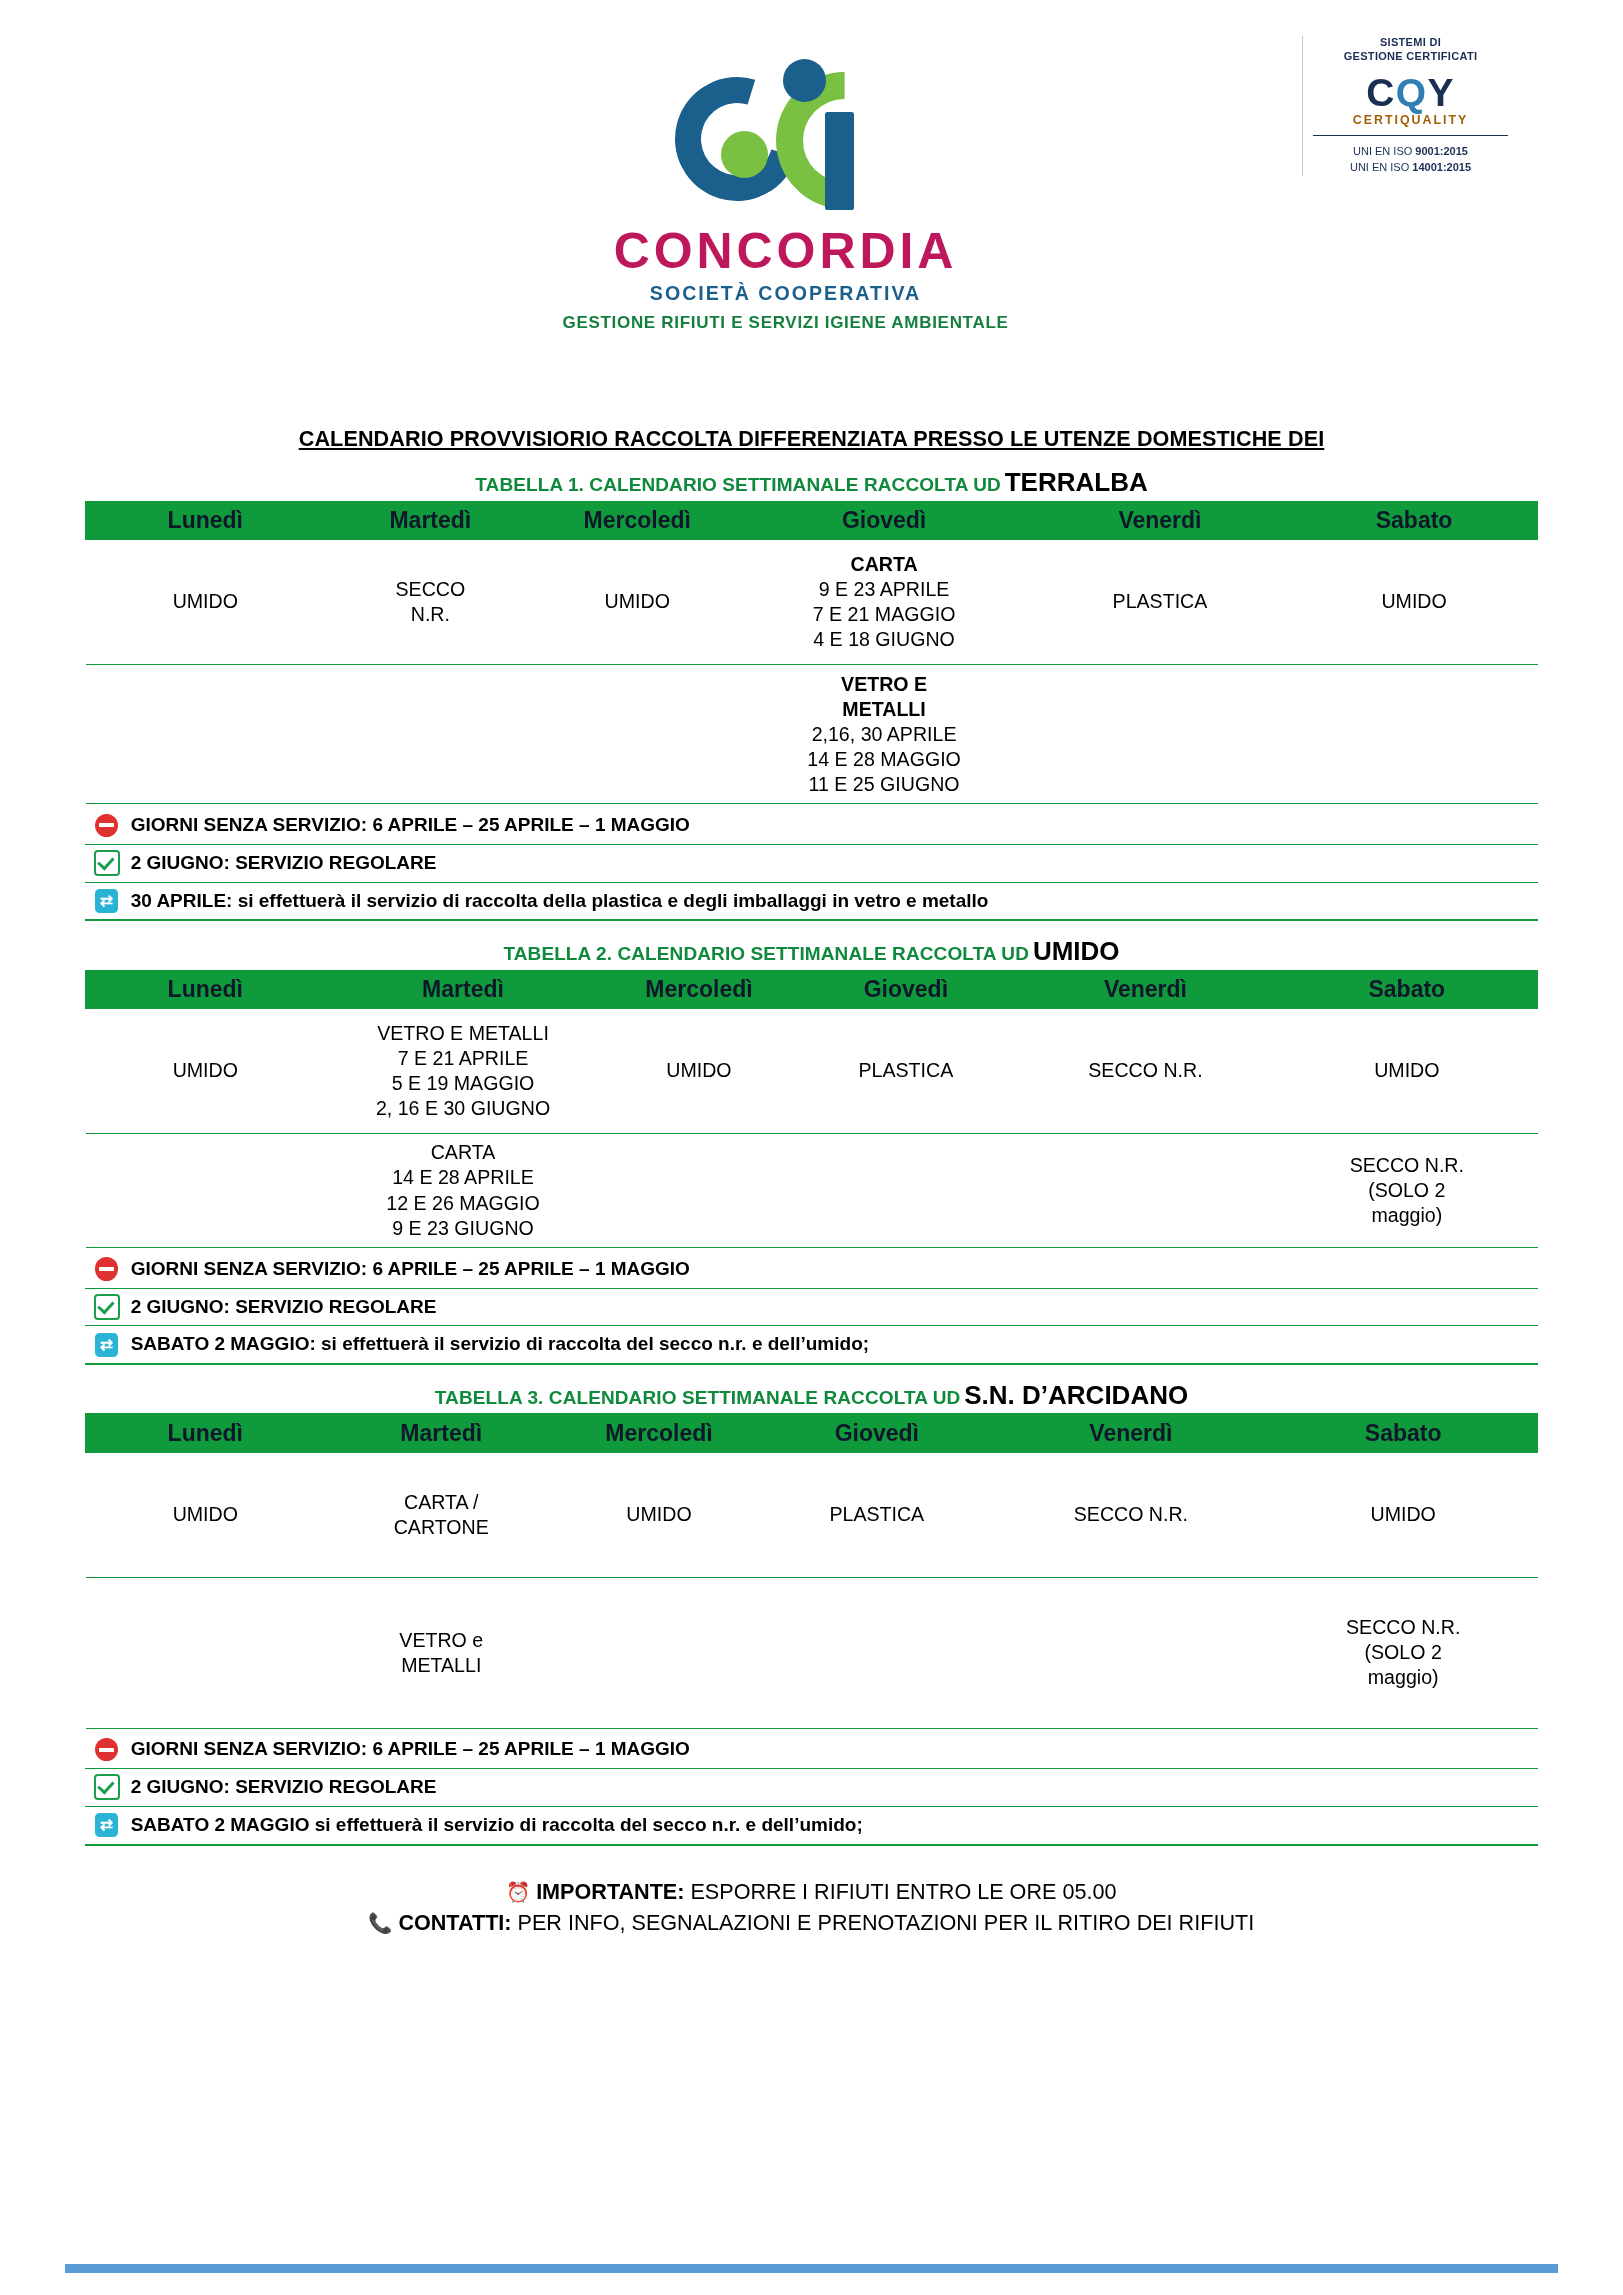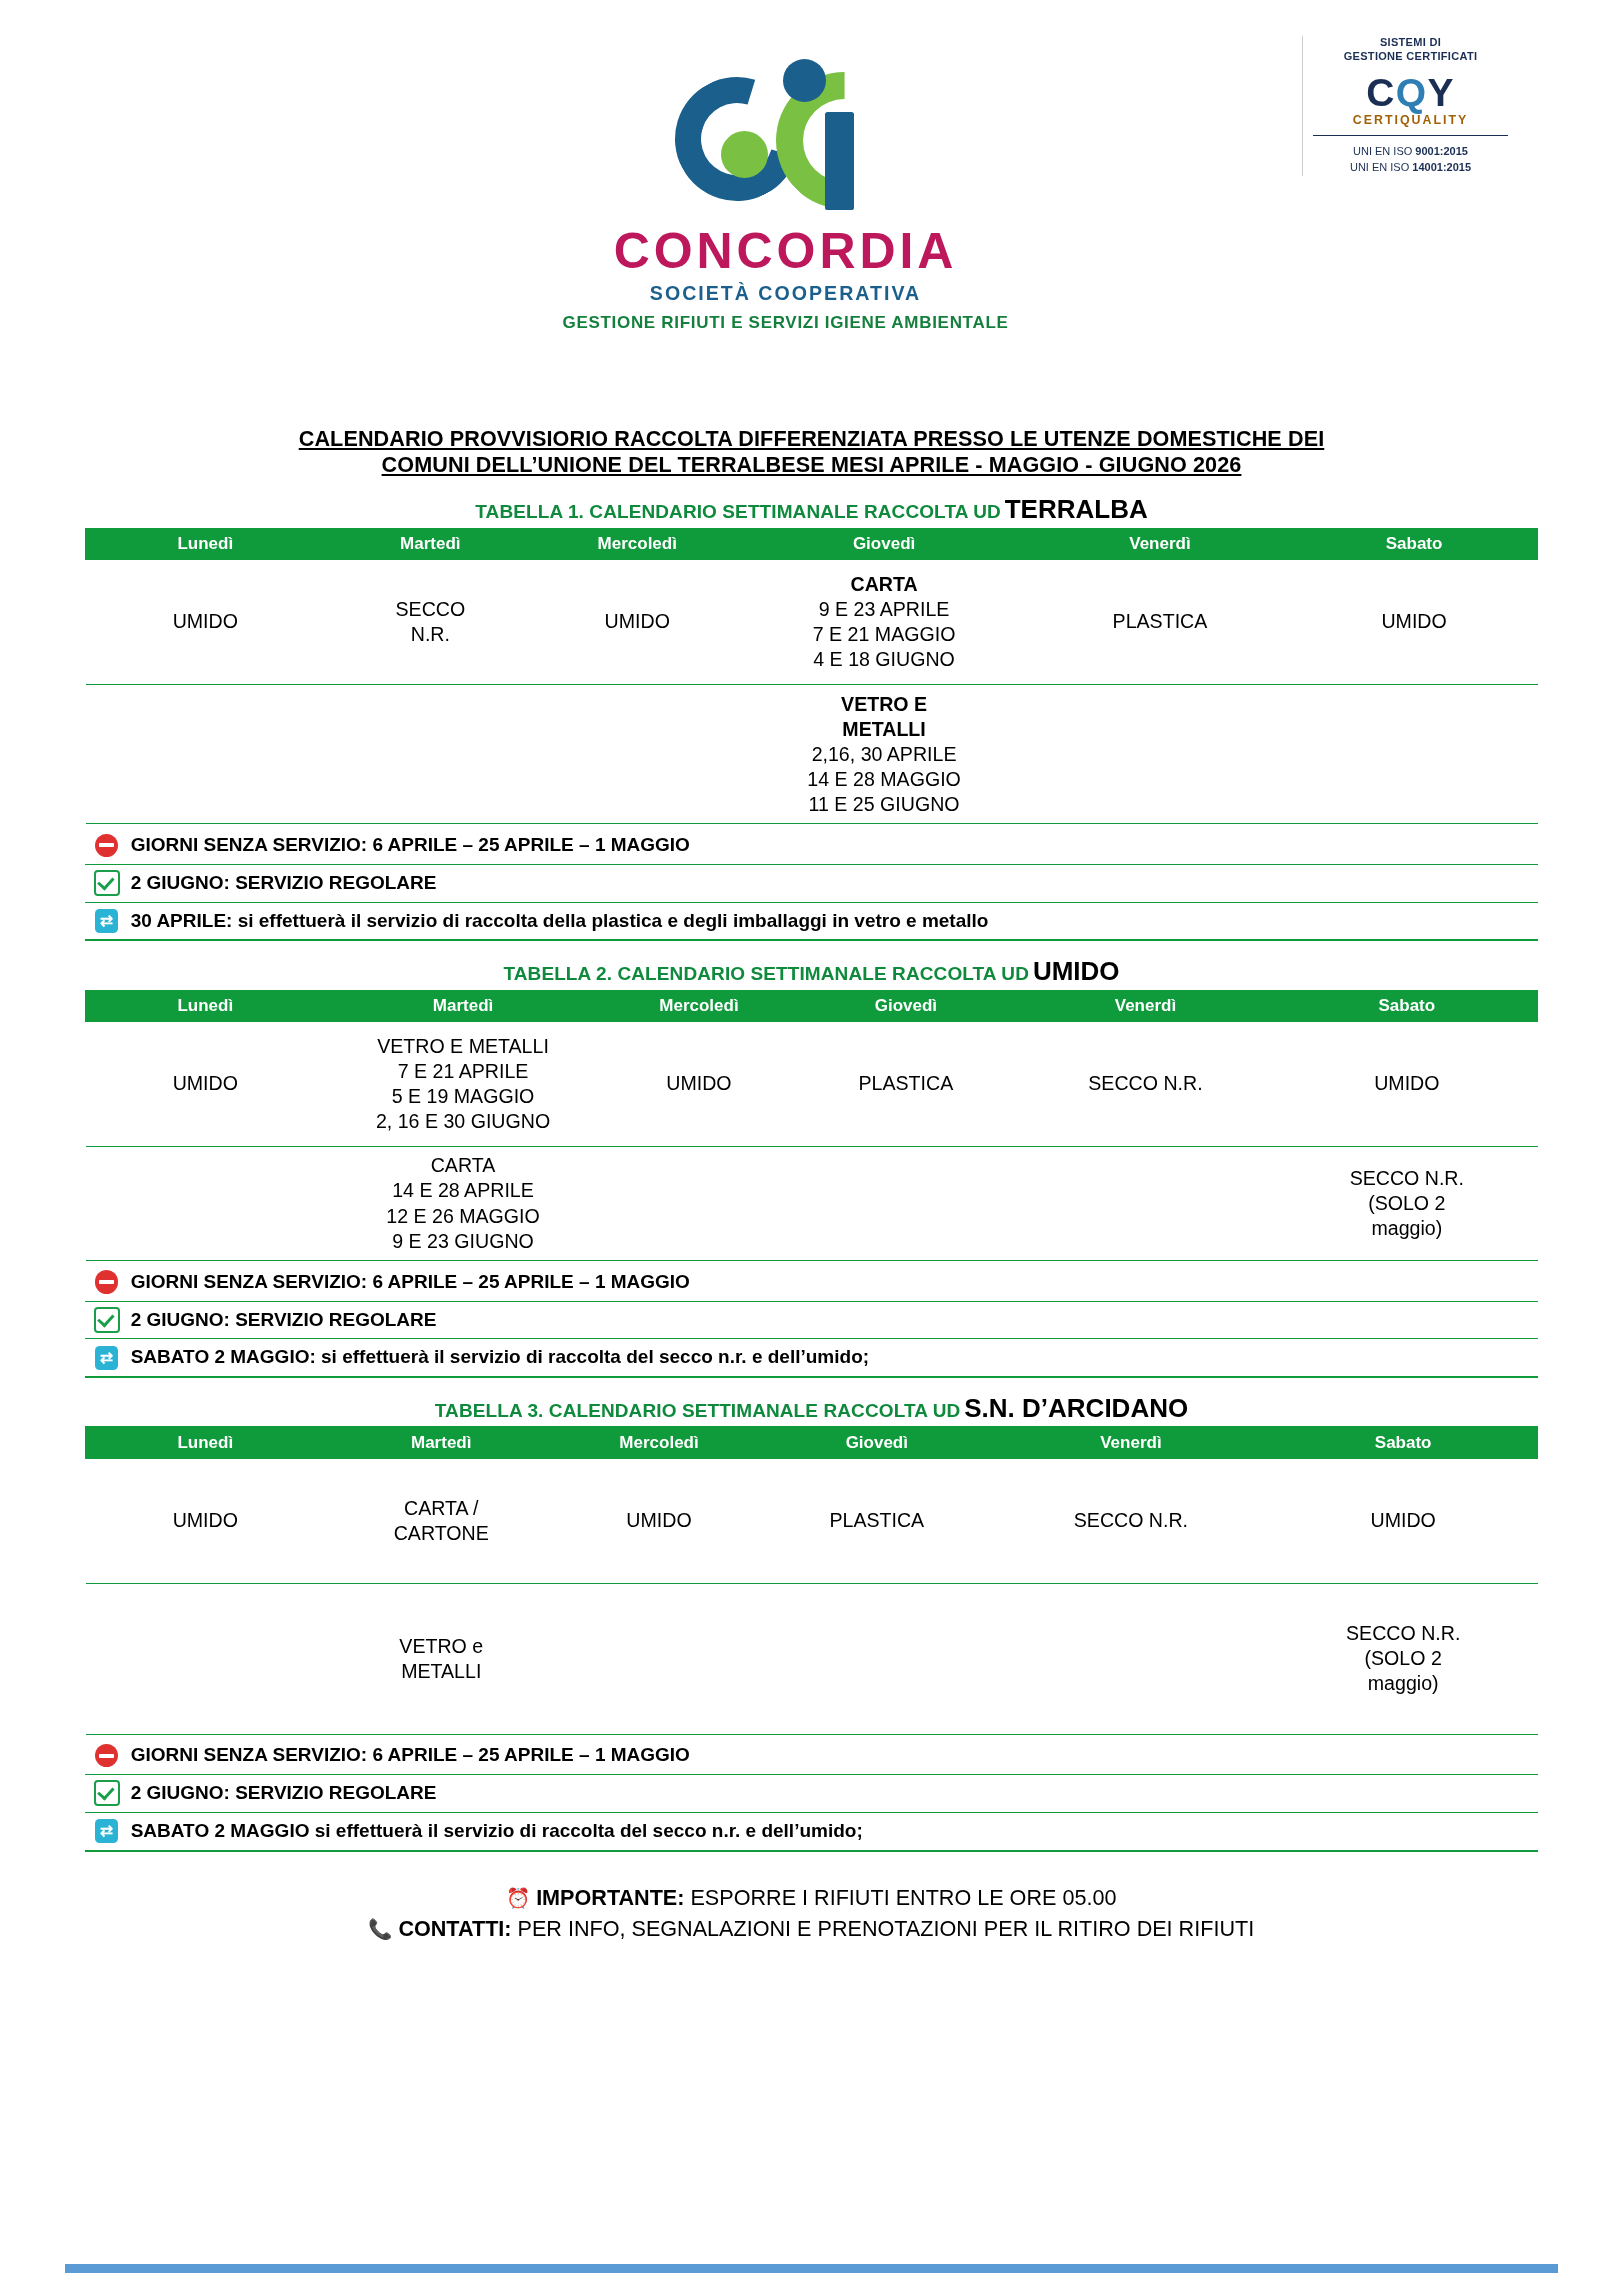--- a/index.html
+++ b/index.html
@@ -194,22 +194,22 @@
   }
 
   
   table.cal {
     border-collapse: collapse;
     width: 100%;
     table-layout: fixed;
   }
   table.cal th {
     background: #0f9b3c;
-    color: #ffffff;
-    font-size: 17px;
+    color: #0f172a;
+    font-size: 23px;
     font-weight: bold;
     padding: 5.2px 0;
     text-align: center;
     border: 0.7px solid #0f9b3c;
   }
   table.cal td {
     text-align: center;
     font-size: 19.6px;
     padding: 6.5px 3.9px;
     border-bottom: 1.3px solid #0f9b3c;
@@ -348,21 +348,20 @@
         <span>UNI EN ISO </span><b>9001:2015</b>
       </div>
       <div class="cert-line">
         <span>UNI EN ISO </span><b>14001:2015</b>
       </div>
     </div>
   </div>
 
   <div class="doc-title">
     <div>CALENDARIO PROVVISIORIO RACCOLTA DIFFERENZIATA PRESSO LE UTENZE DOMESTICHE DEI</div>
-    <div>COMUNI DELL’UNIONE DEL TERRALBESE MESI APRILE - MAGGIO - GIUGNO 2026</div>
   </div>
 
   <div class="table-caption">
     <span class="cap-small">TABELLA 1. CALENDARIO SETTIMANALE  RACCOLTA UD</span><span class="cap-town">TERRALBA</span>
   </div>
 
   <table class="cal">
     <colgroup>
       <col style="width:16.5%">
         <col style="width:14.5%">

